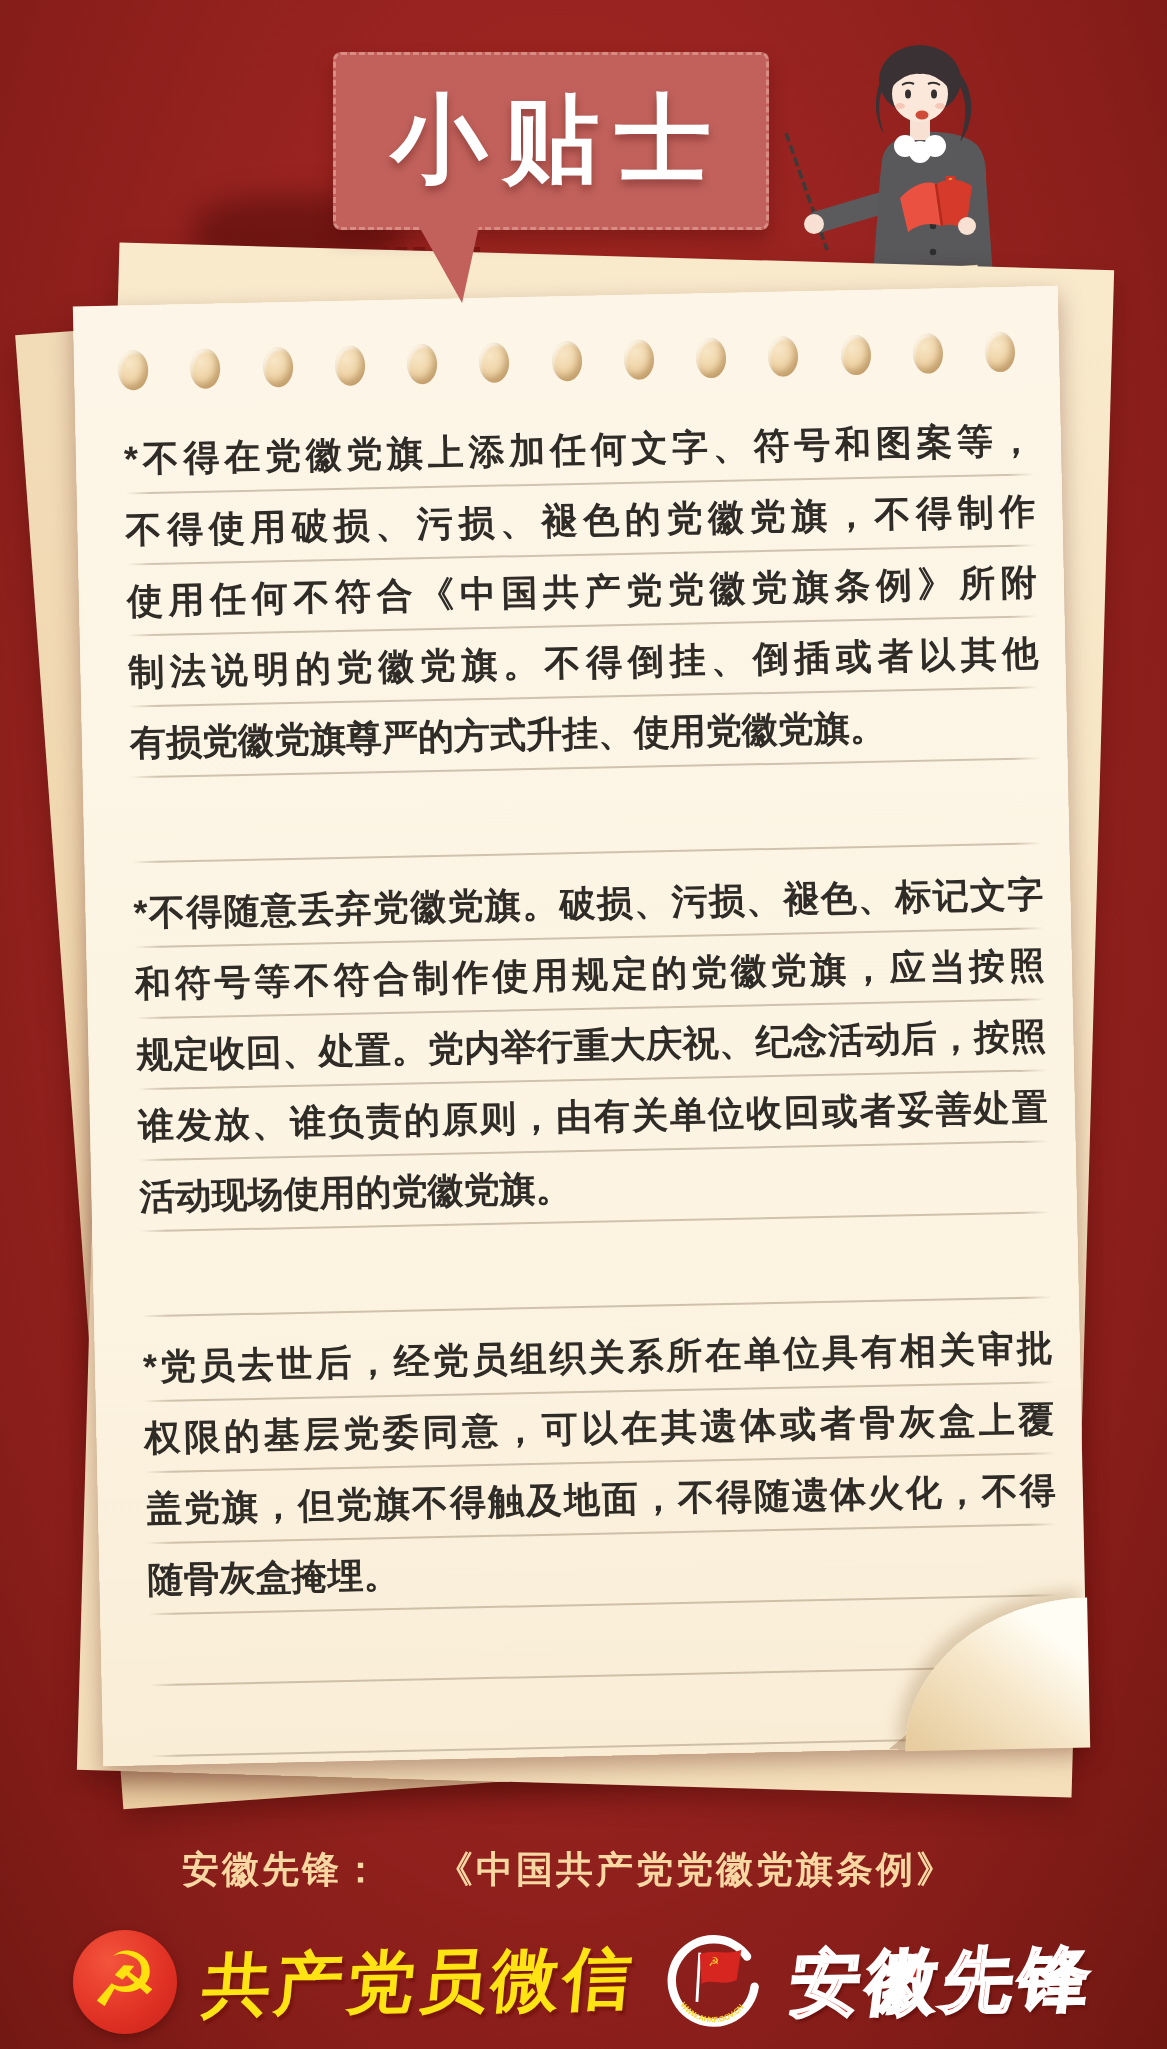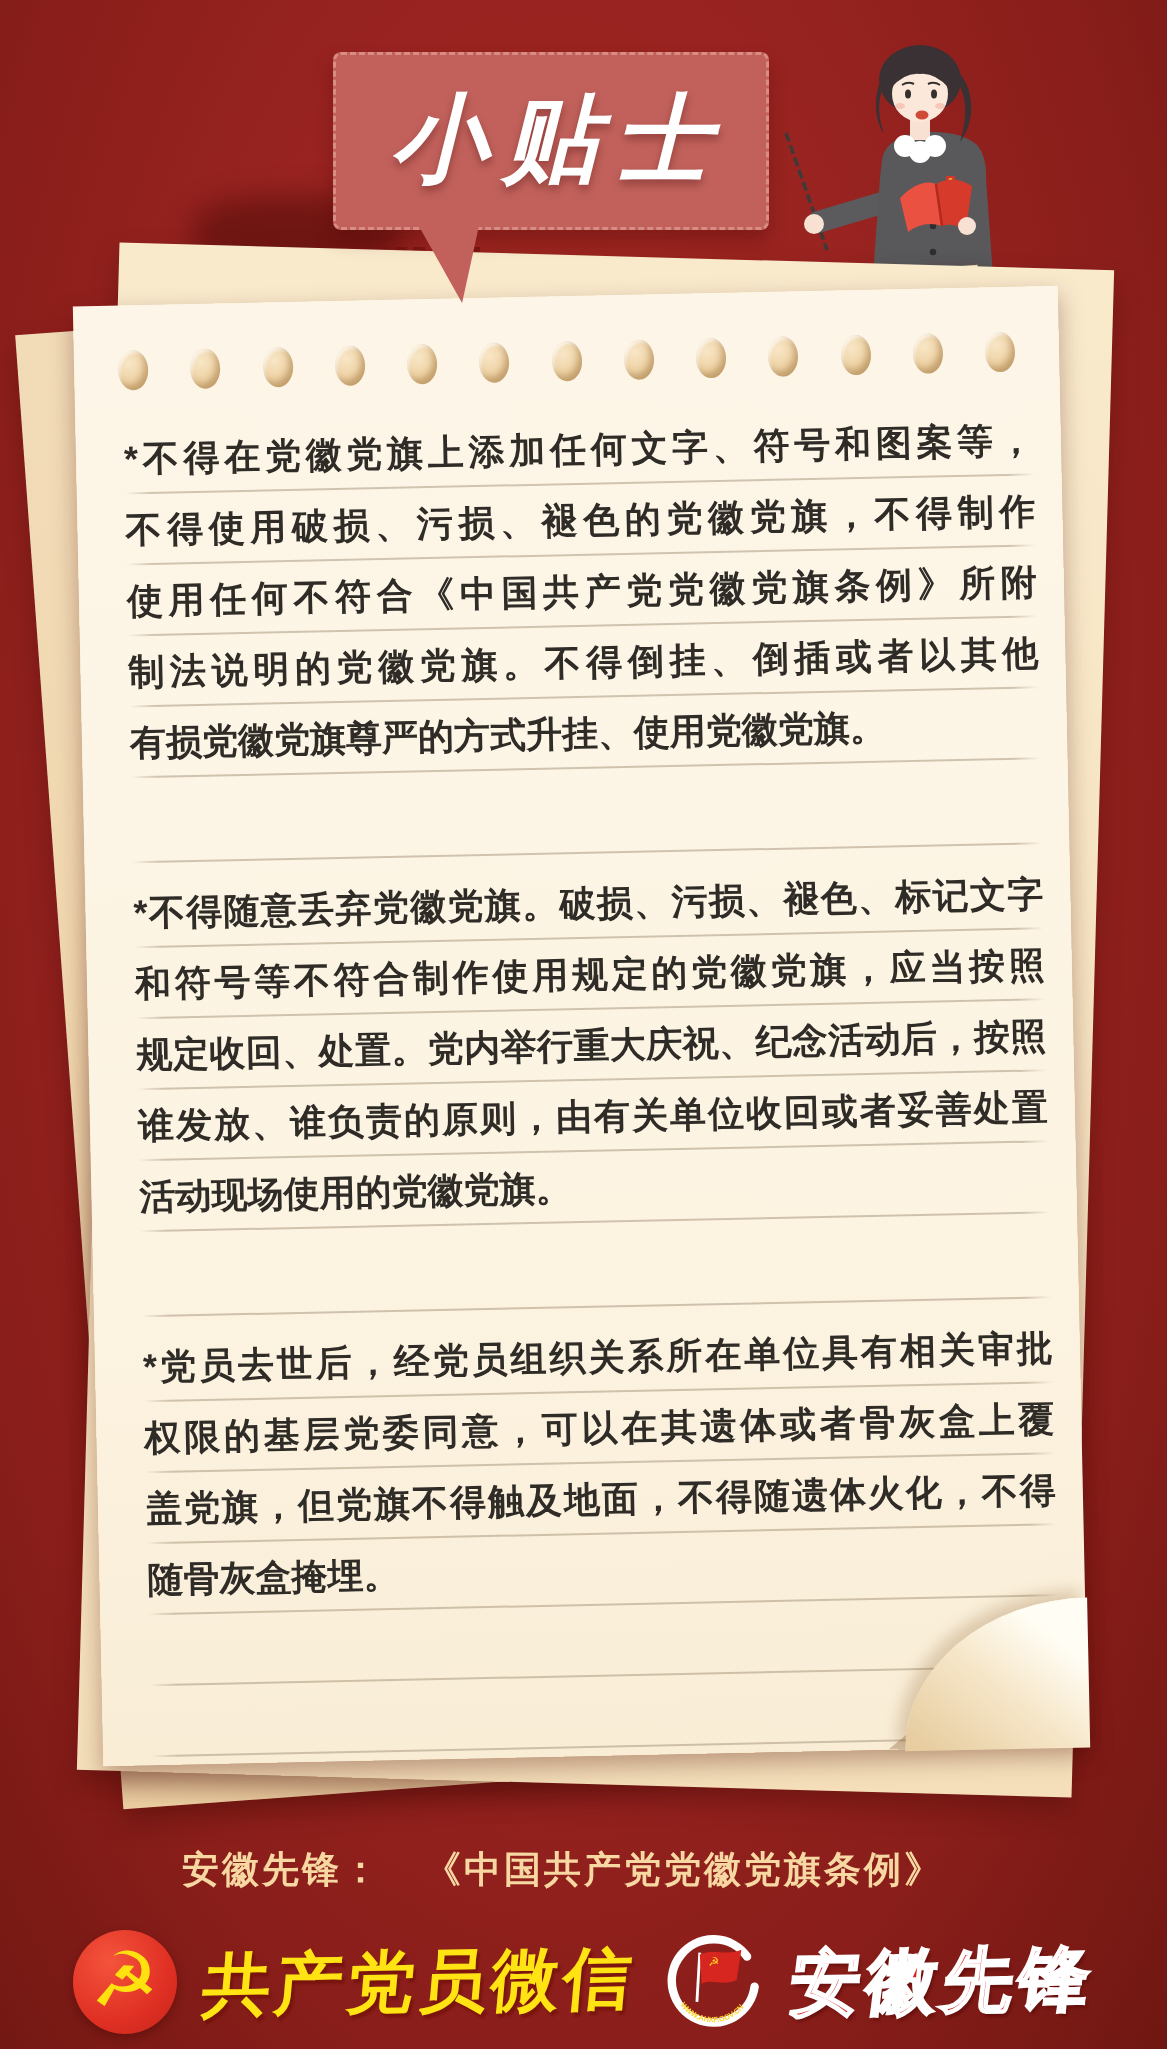--- a/index.html
+++ b/index.html
@@ -14,21 +14,21 @@
     background:#4f0b08;border-radius:40%;filter:blur(14px);opacity:.55;
   }
   .bubble{
     position:absolute;left:333px;top:52px;width:430px;height:172px;
     background:#c2615b;border:3px dashed rgba(226,164,156,.65);border-radius:8px;
     display:flex;align-items:center;justify-content:center;z-index:3;
     box-shadow:0 10px 18px rgba(80,10,8,.35);
   }
   .bubble-title{
     color:#ffffff;font-size:96px;font-weight:900;letter-spacing:16px;
-    text-shadow:0 5px 8px rgba(60,5,5,.35);padding-left:16px;font-style:italic;
+    text-shadow:0 5px 8px rgba(60,5,5,.35);padding-left:16px;
   }
   .bubble-tail{
     position:absolute;left:416px;top:221px;width:64px;height:82px;z-index:3;
     background:#c2615b;clip-path:polygon(0 0,100% 0,72% 100%);
   }
   .dash-deco{
     position:absolute;left:322px;top:247px;width:158px;height:0;
     border-top:6px dashed #7a1511;opacity:.85;
   }
   
@@ -78,21 +78,21 @@
   .curl-shade{
     position:absolute;right:0;bottom:0;width:200px;height:160px;
     background:linear-gradient(to top right,rgba(120,70,30,.30) 10%,rgba(120,70,30,0) 55%);
     clip-path:polygon(100% 0,0 100%,100% 100%);
   }
   
   .source-line{
     position:absolute;left:182px;top:1845px;z-index:2;
     color:#f7d7a2;font-size:37px;font-weight:700;letter-spacing:3px;
   }
-  .source-line .t{margin-left:42px;}
+  .source-line .t{margin-left:54px;}
   .logo-row{
     position:absolute;left:0;top:1922px;width:100%;height:120px;z-index:2;
     display:flex;align-items:center;justify-content:center;gap:26px;
   }
   .emblem{
     width:104px;height:104px;border-radius:50%;flex:0 0 auto;
     background:radial-gradient(circle at 35% 30%, #f4543c 0%, #e03024 60%, #c62419 100%);
     display:flex;align-items:center;justify-content:center;
     box-shadow:0 4px 10px rgba(70,8,5,.45);
   }

